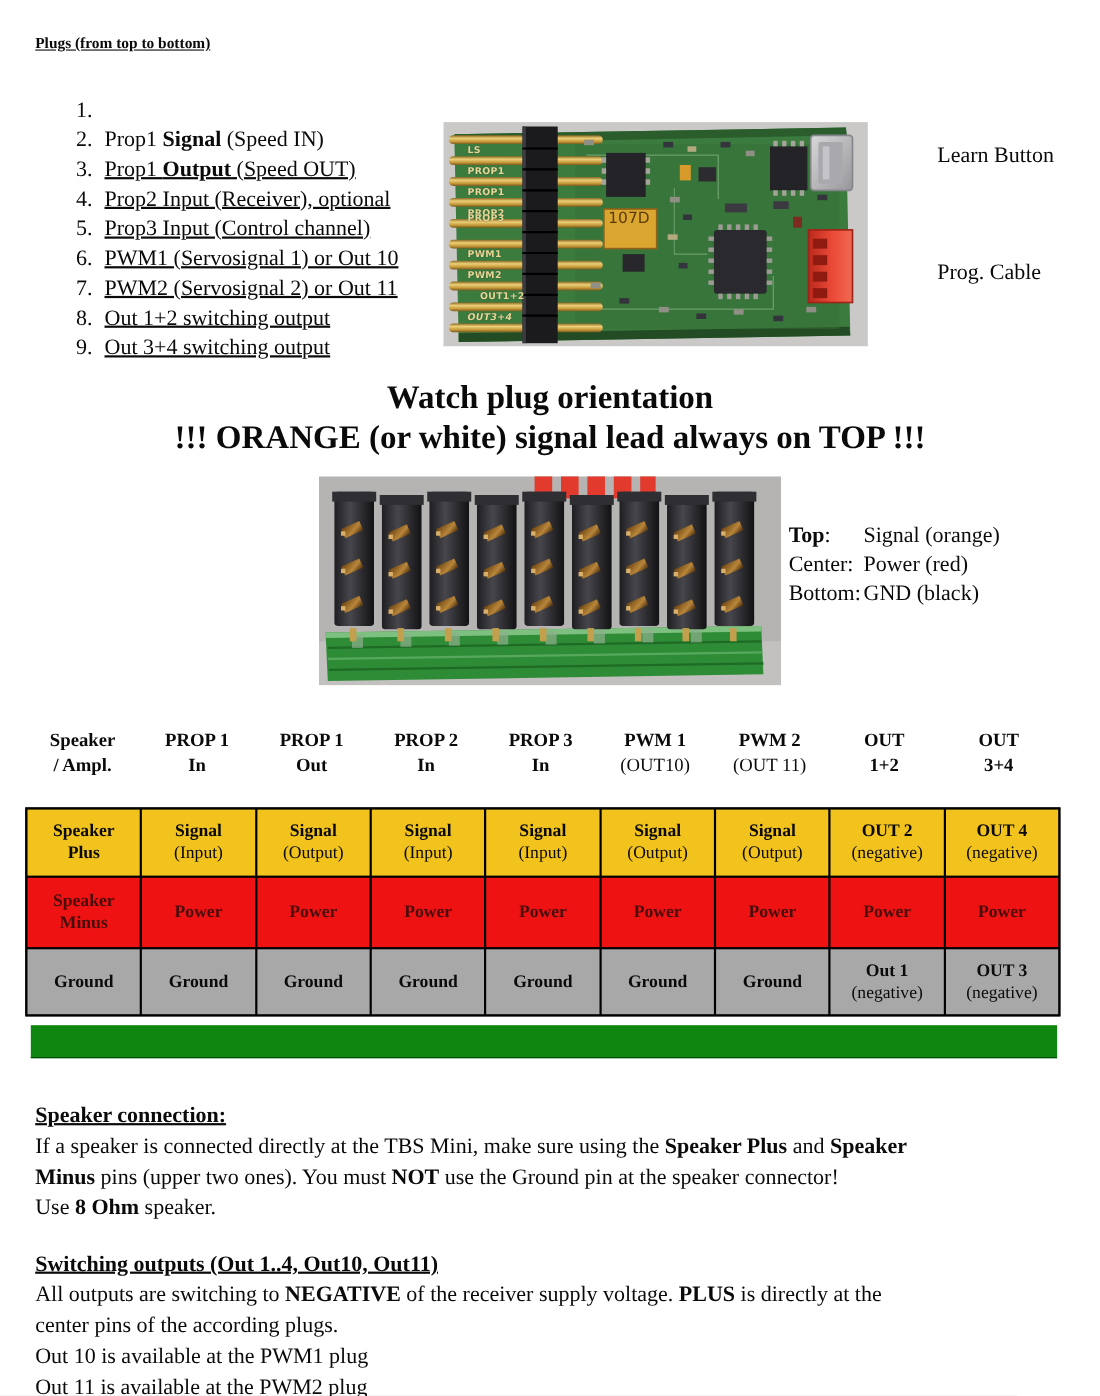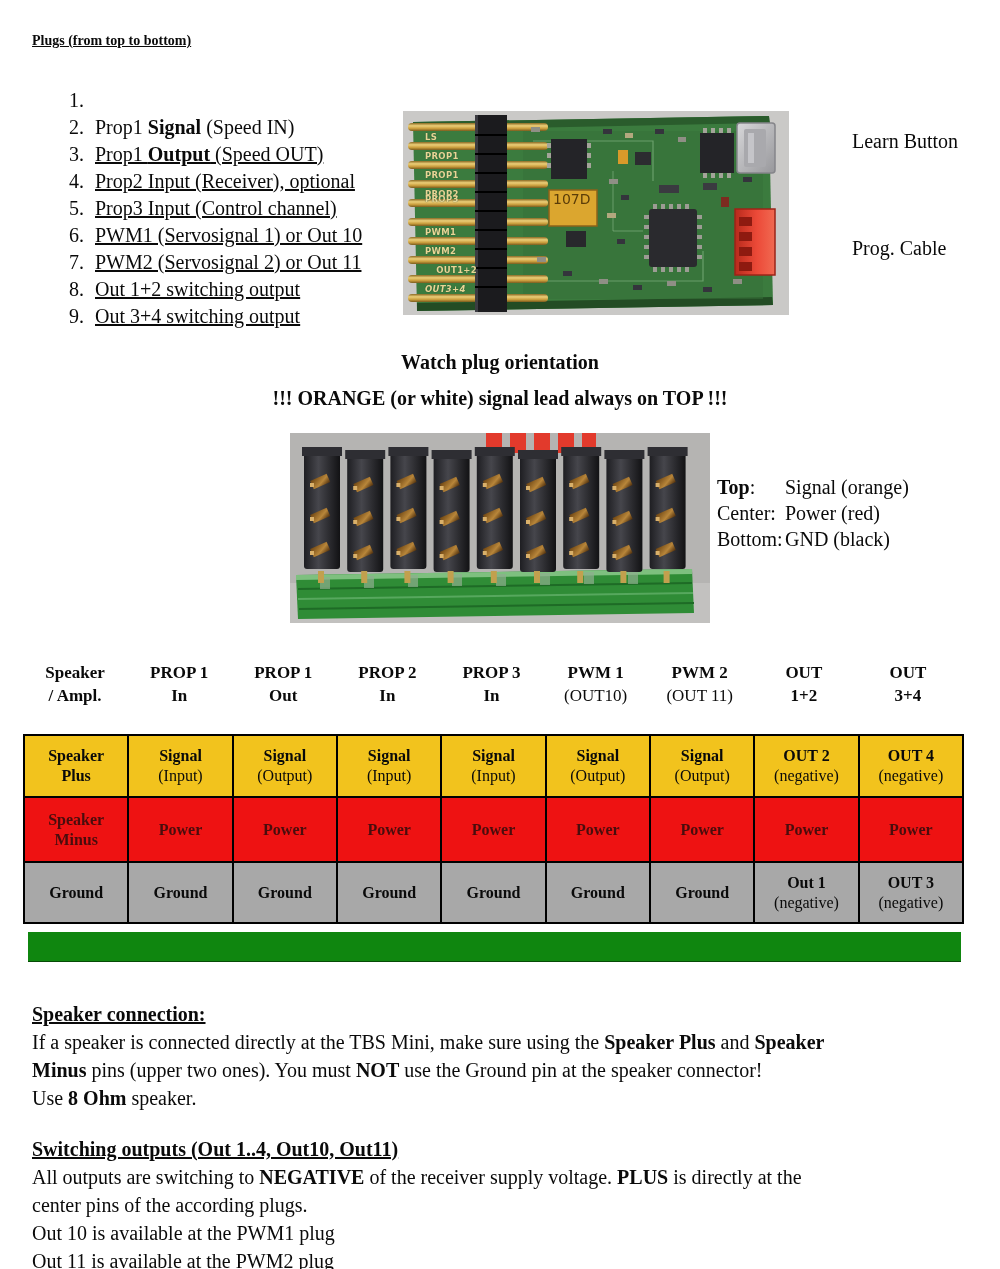--- a/index.html
+++ b/index.html
@@ -18,21 +18,21 @@
   .pcb2{position:absolute;left:290px;top:433px;width:420px;height:190px;}
   .pin-labels span{position:absolute;left:22px;width:52px;font-family:"DejaVu Sans",sans-serif;
         font-size:8.5px;font-weight:700;color:#e8d694;letter-spacing:.3px;text-shadow:0 0 1px #243;}
   .cap-label{position:absolute;left:150px;top:80px;font-family:"DejaVu Sans",sans-serif;
         font-size:14px;font-weight:400;color:#5a3c08;}
   .side-label{position:absolute;font-size:20px;white-space:nowrap;}
   #learn-label{left:852px;top:130px;}
   #prog-label{left:852px;top:237px;}
 
   .orientation{position:absolute;left:0;top:344px;width:1000px;text-align:center;
-        font-size:20px;font-weight:700;line-height:36px;}
+        font-size:30px;font-weight:700;line-height:36px;}
 
   .legend{position:absolute;left:717px;top:474px;font-size:20px;line-height:26px;}
   .legend-row{display:flex;}
   .legend-key{width:68px;}
 
   .thead{position:absolute;left:23px;top:661px;width:937px;display:grid;
         grid-template-columns:repeat(9,1fr);text-align:center;font-size:17px;line-height:23px;}
   .th-cell div{white-space:nowrap;}
 
   .ptable{position:absolute;left:23px;top:734px;width:937px;display:grid;

